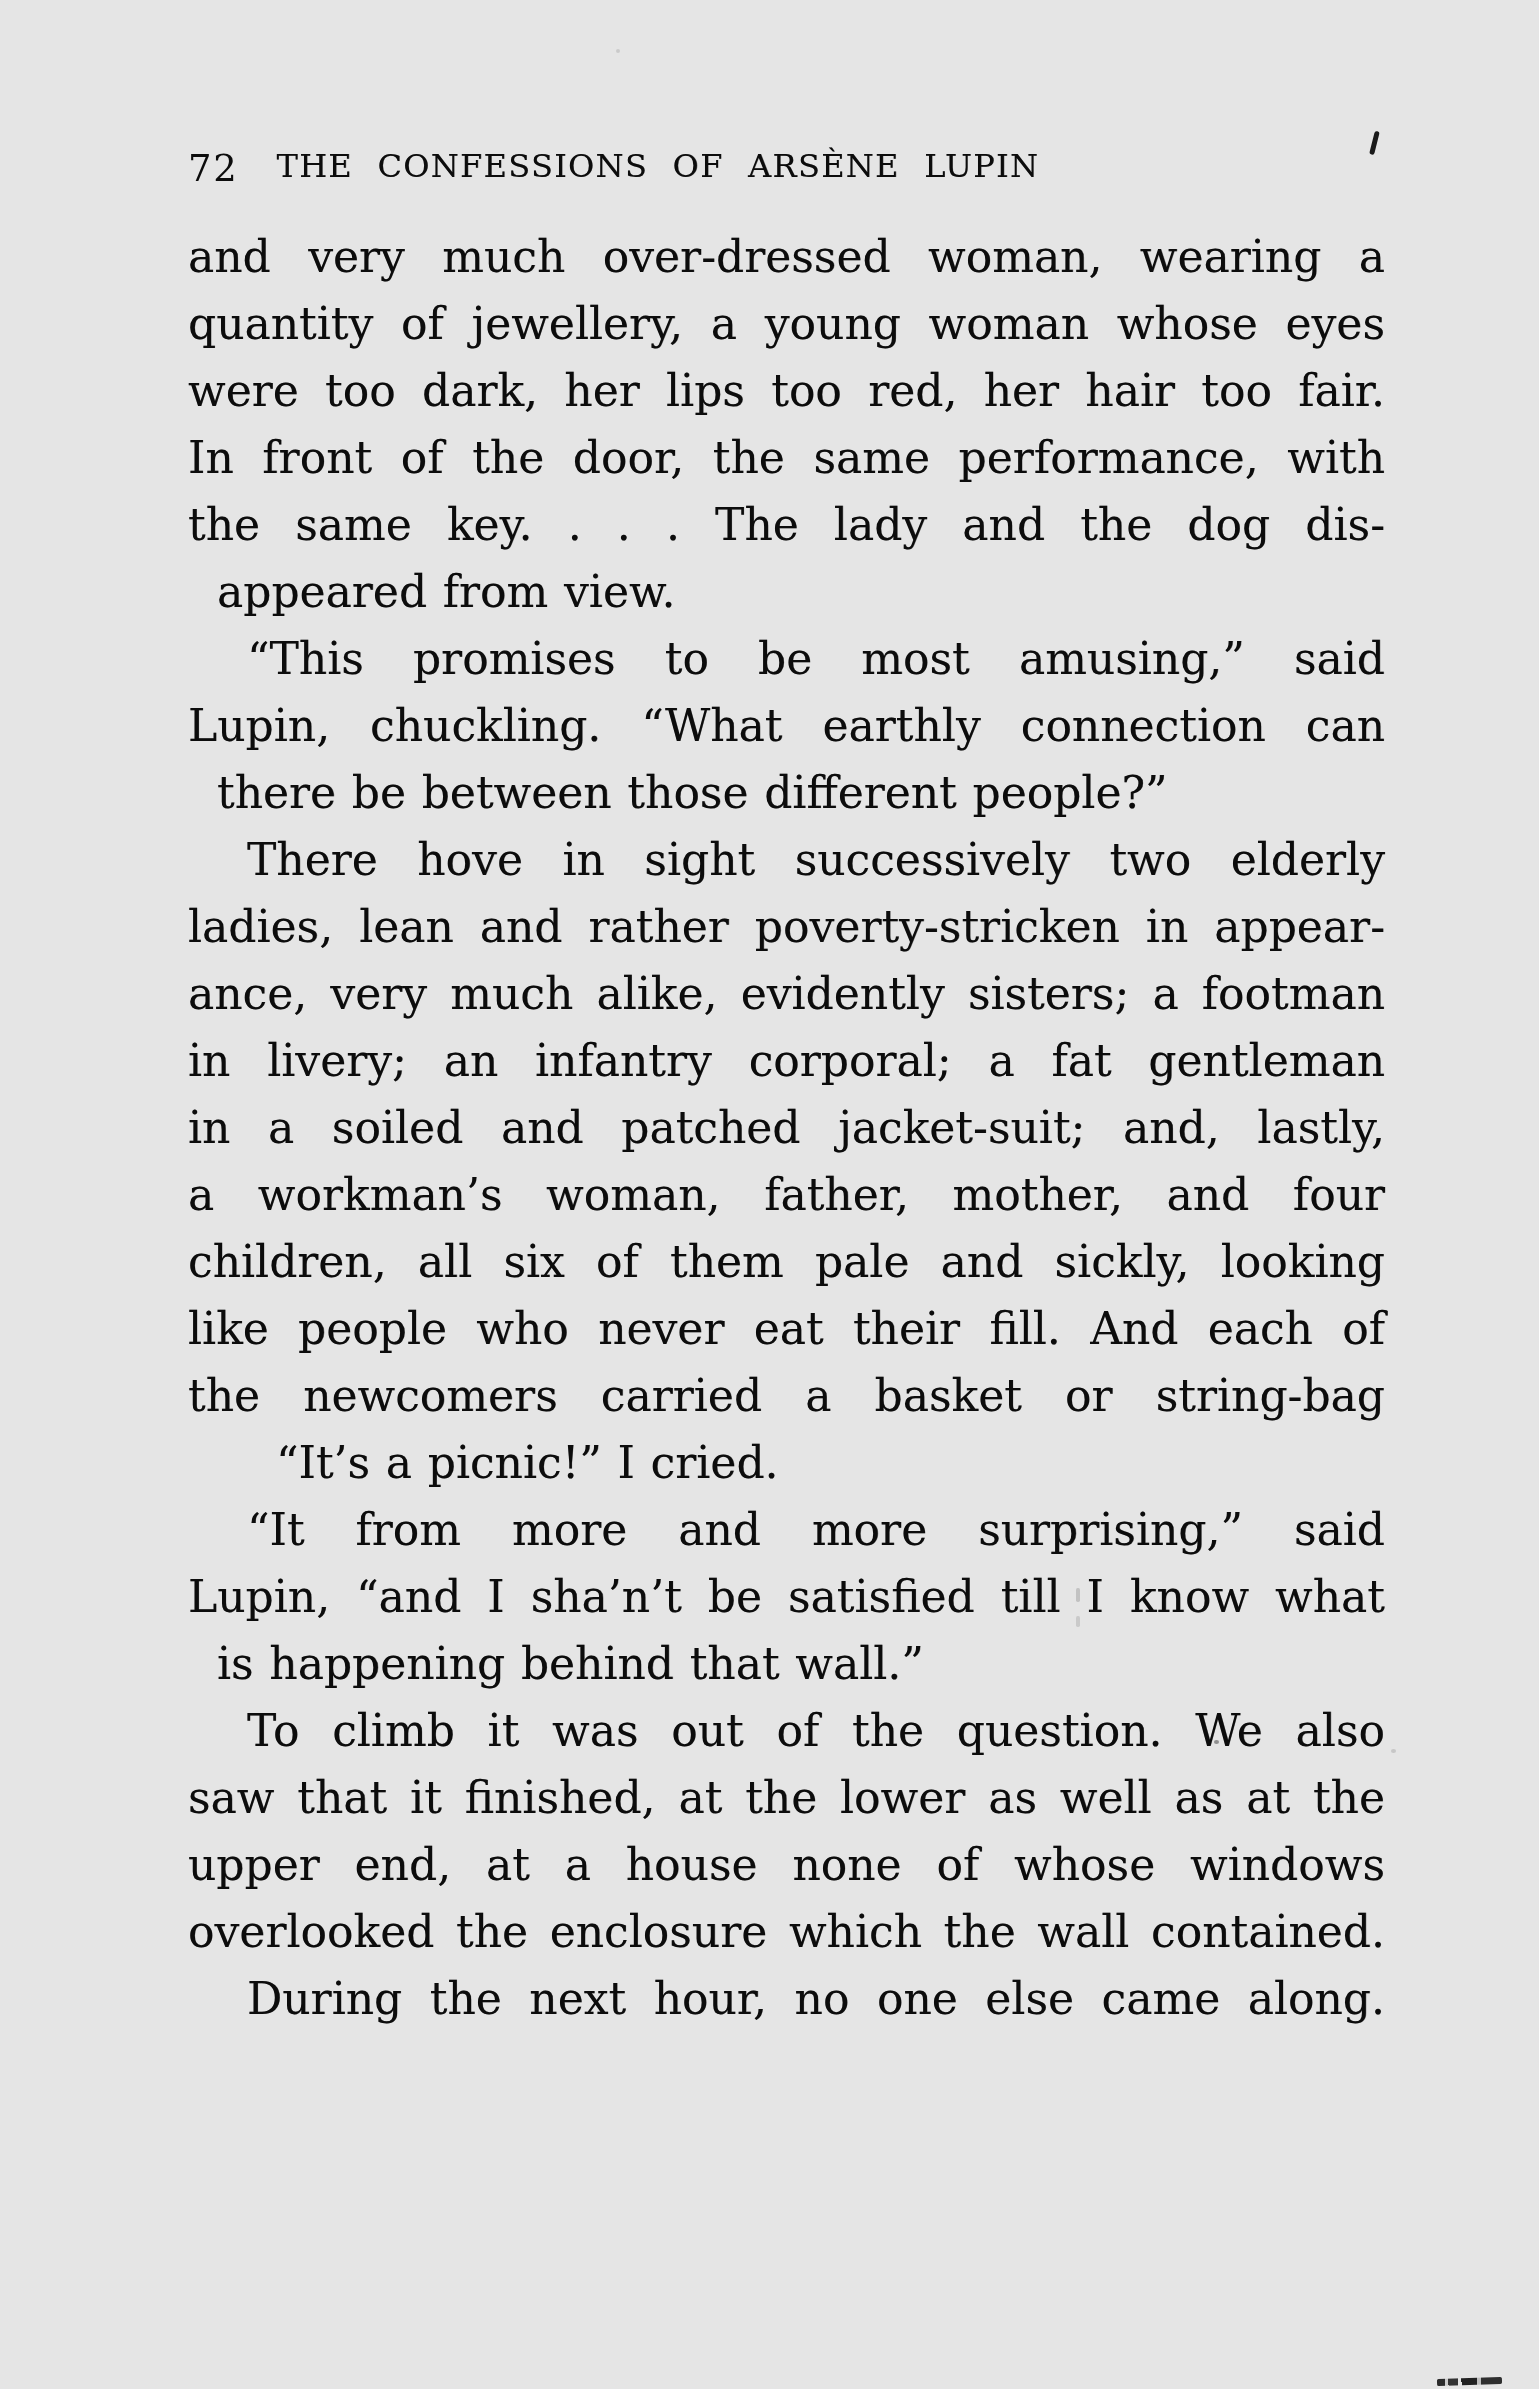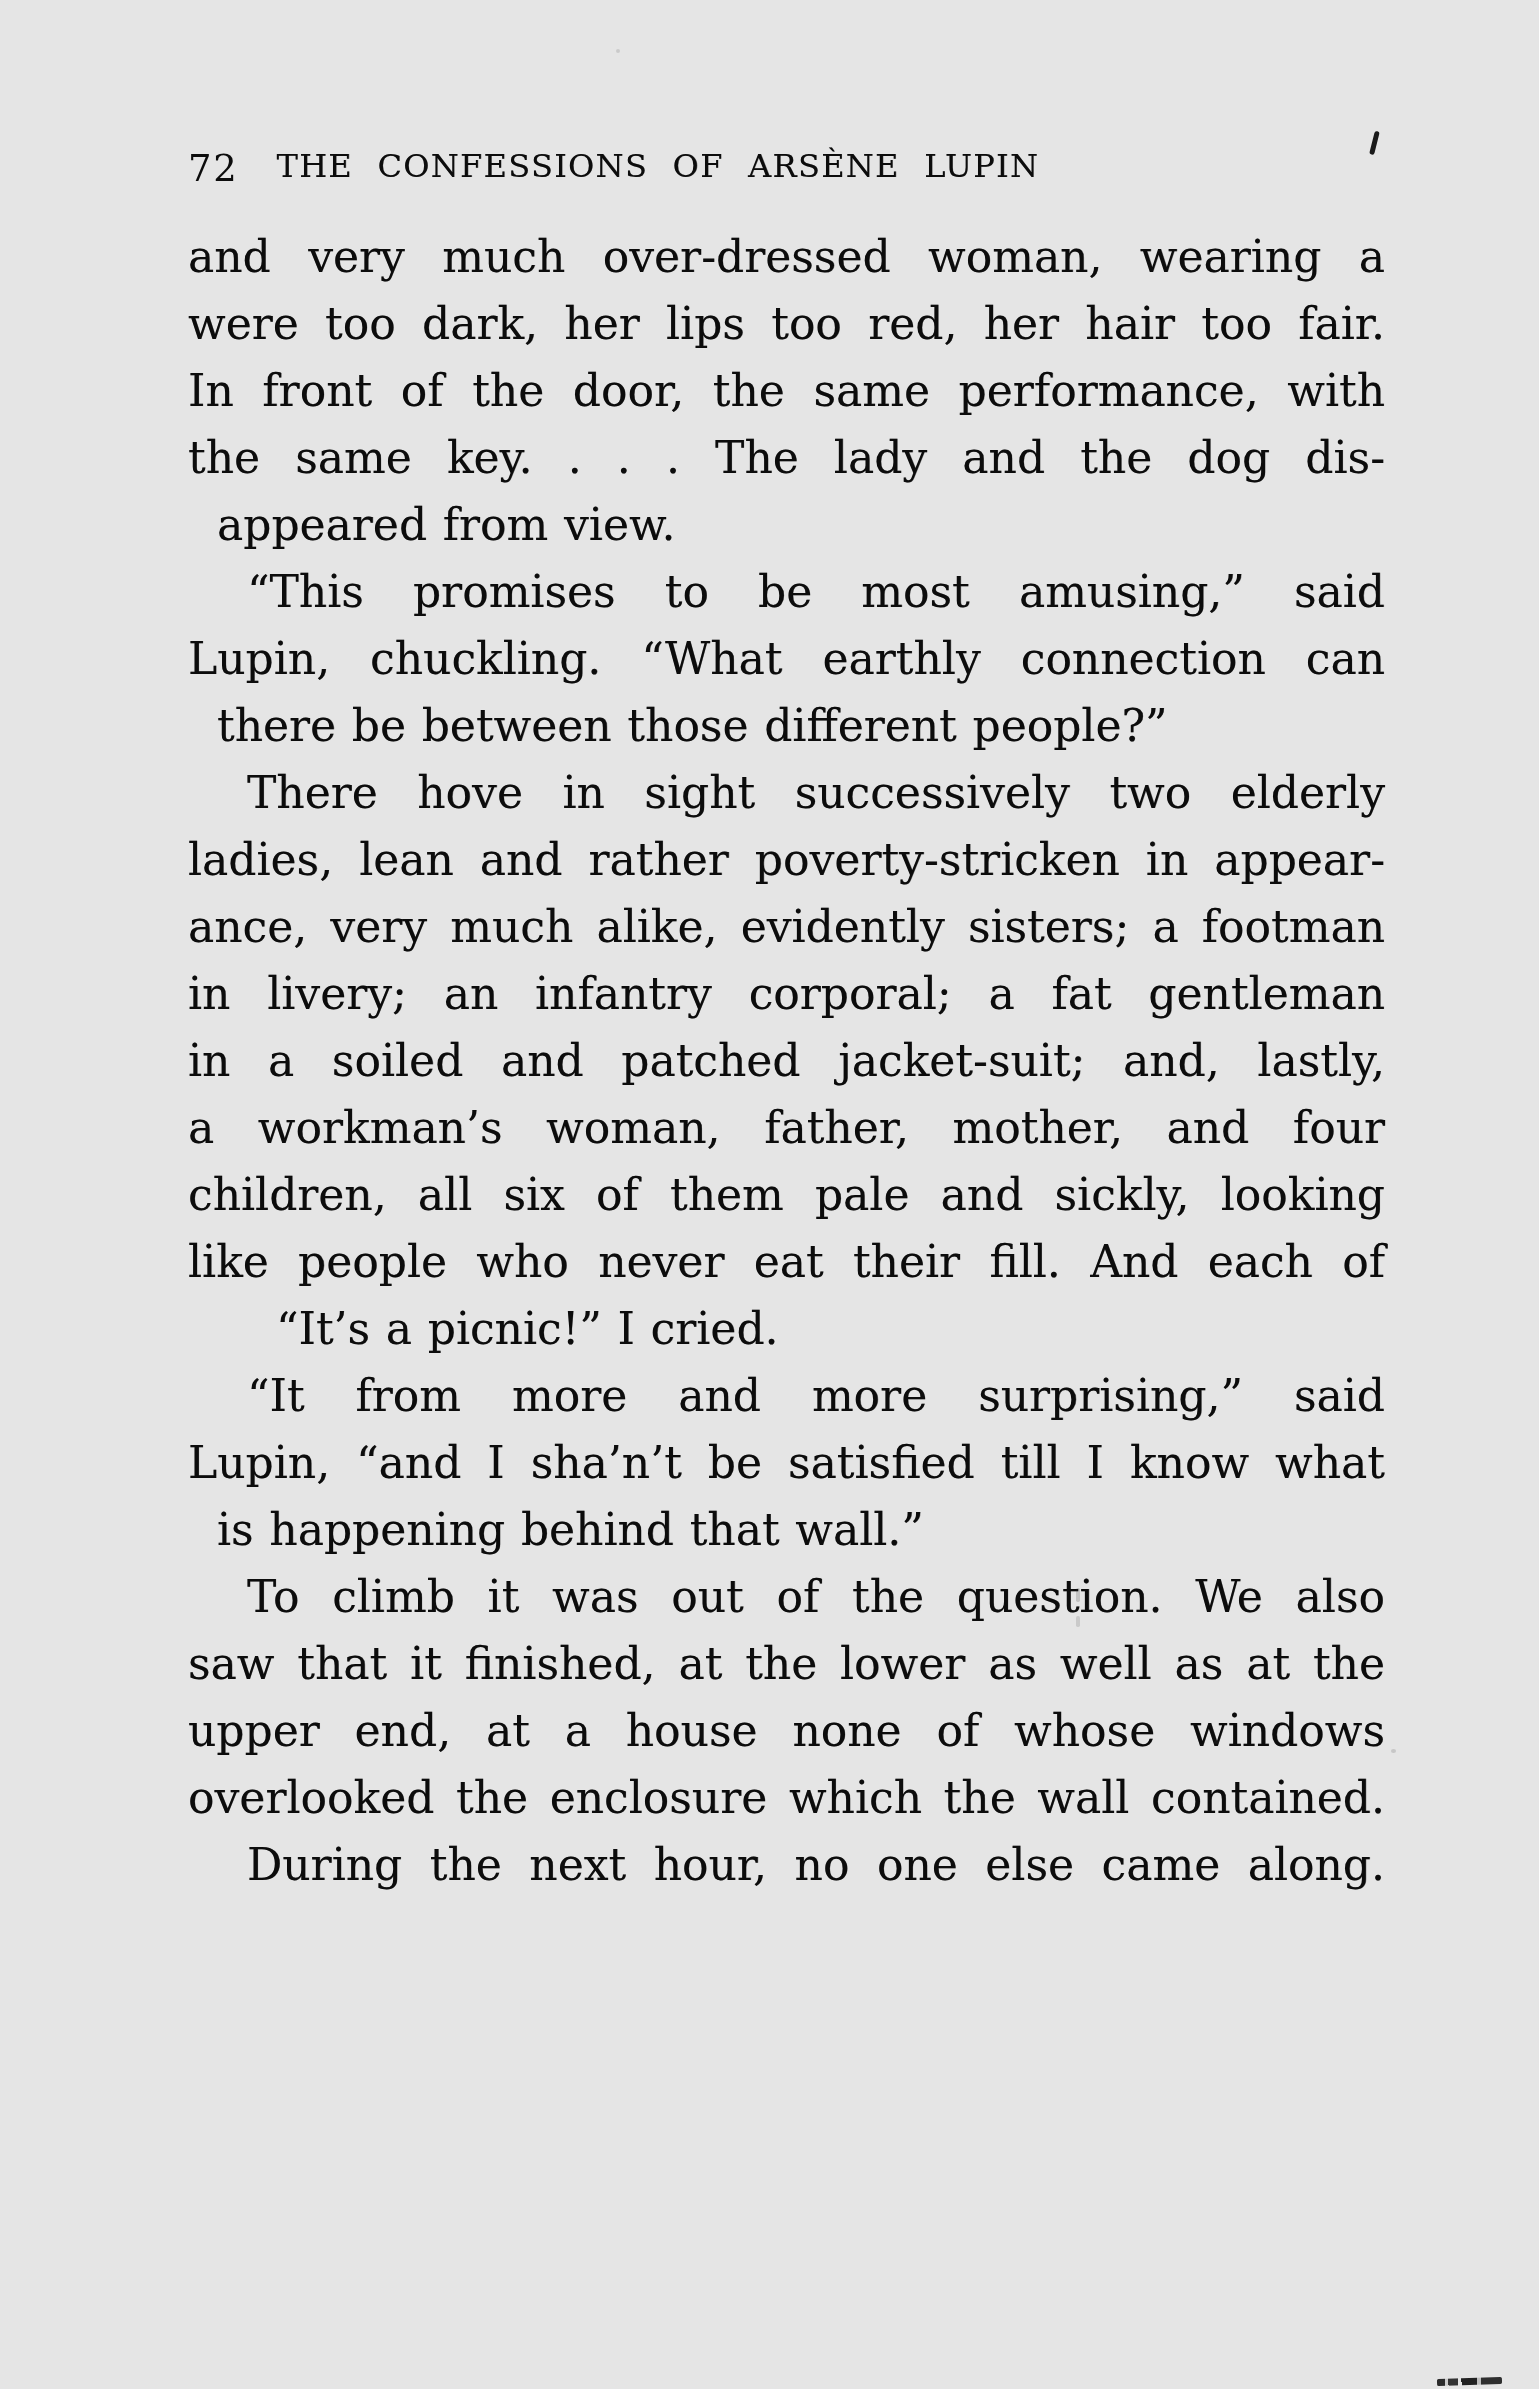--- a/index.html
+++ b/index.html
@@ -91,35 +91,37 @@
 
 <div class="page">
 
   <header class="running-head">
     <span class="folio">72</span>
     <span class="head-title">THE CONFESSIONS OF ARSÈNE LUPIN</span>
   </header>
 
   <main class="text-block" id="text-block">
       <div class="line">and very much over-dressed woman, wearing a</div>
+      <div class="line">quantity of jewellery, a young woman whose eyes</div>
       <div class="line">were too dark, her lips too red, her hair too fair.</div>
       <div class="line">In front of the door, the same performance, with</div>
       <div class="line">the same key. . . . The lady and the dog dis-</div>
       <div class="line flush">appeared from view.</div>
       <div class="line indent">“This promises to be most amusing,” said</div>
       <div class="line">Lupin, chuckling. “What earthly connection can</div>
       <div class="line flush">there be between those different people?”</div>
       <div class="line indent">There hove in sight successively two elderly</div>
       <div class="line">ladies, lean and rather poverty-stricken in appear-</div>
       <div class="line">ance, very much alike, evidently sisters; a footman</div>
       <div class="line">in livery; an infantry corporal; a fat gentleman</div>
       <div class="line">in a soiled and patched jacket-suit; and, lastly,</div>
       <div class="line">a workman’s woman, father, mother, and four</div>
       <div class="line">children, all six of them pale and sickly, looking</div>
       <div class="line">like people who never eat their fill. And each of</div>
+      <div class="line">the newcomers carried a basket or string-bag</div>
       <div class="line indent flush">“It’s a picnic!” I cried.</div>
       <div class="line indent">“It from more and more surprising,” said</div>
       <div class="line">Lupin, “and I sha’n’t be satisfied till I know what</div>
       <div class="line flush">is happening behind that wall.”</div>
       <div class="line indent">To climb it was out of the question. We also</div>
       <div class="line">saw that it finished, at the lower as well as at the</div>
       <div class="line">upper end, at a house none of whose windows</div>
       <div class="line">overlooked the enclosure which the wall contained.</div>
       <div class="line indent">During the next hour, no one else came along.</div>
     </main>

